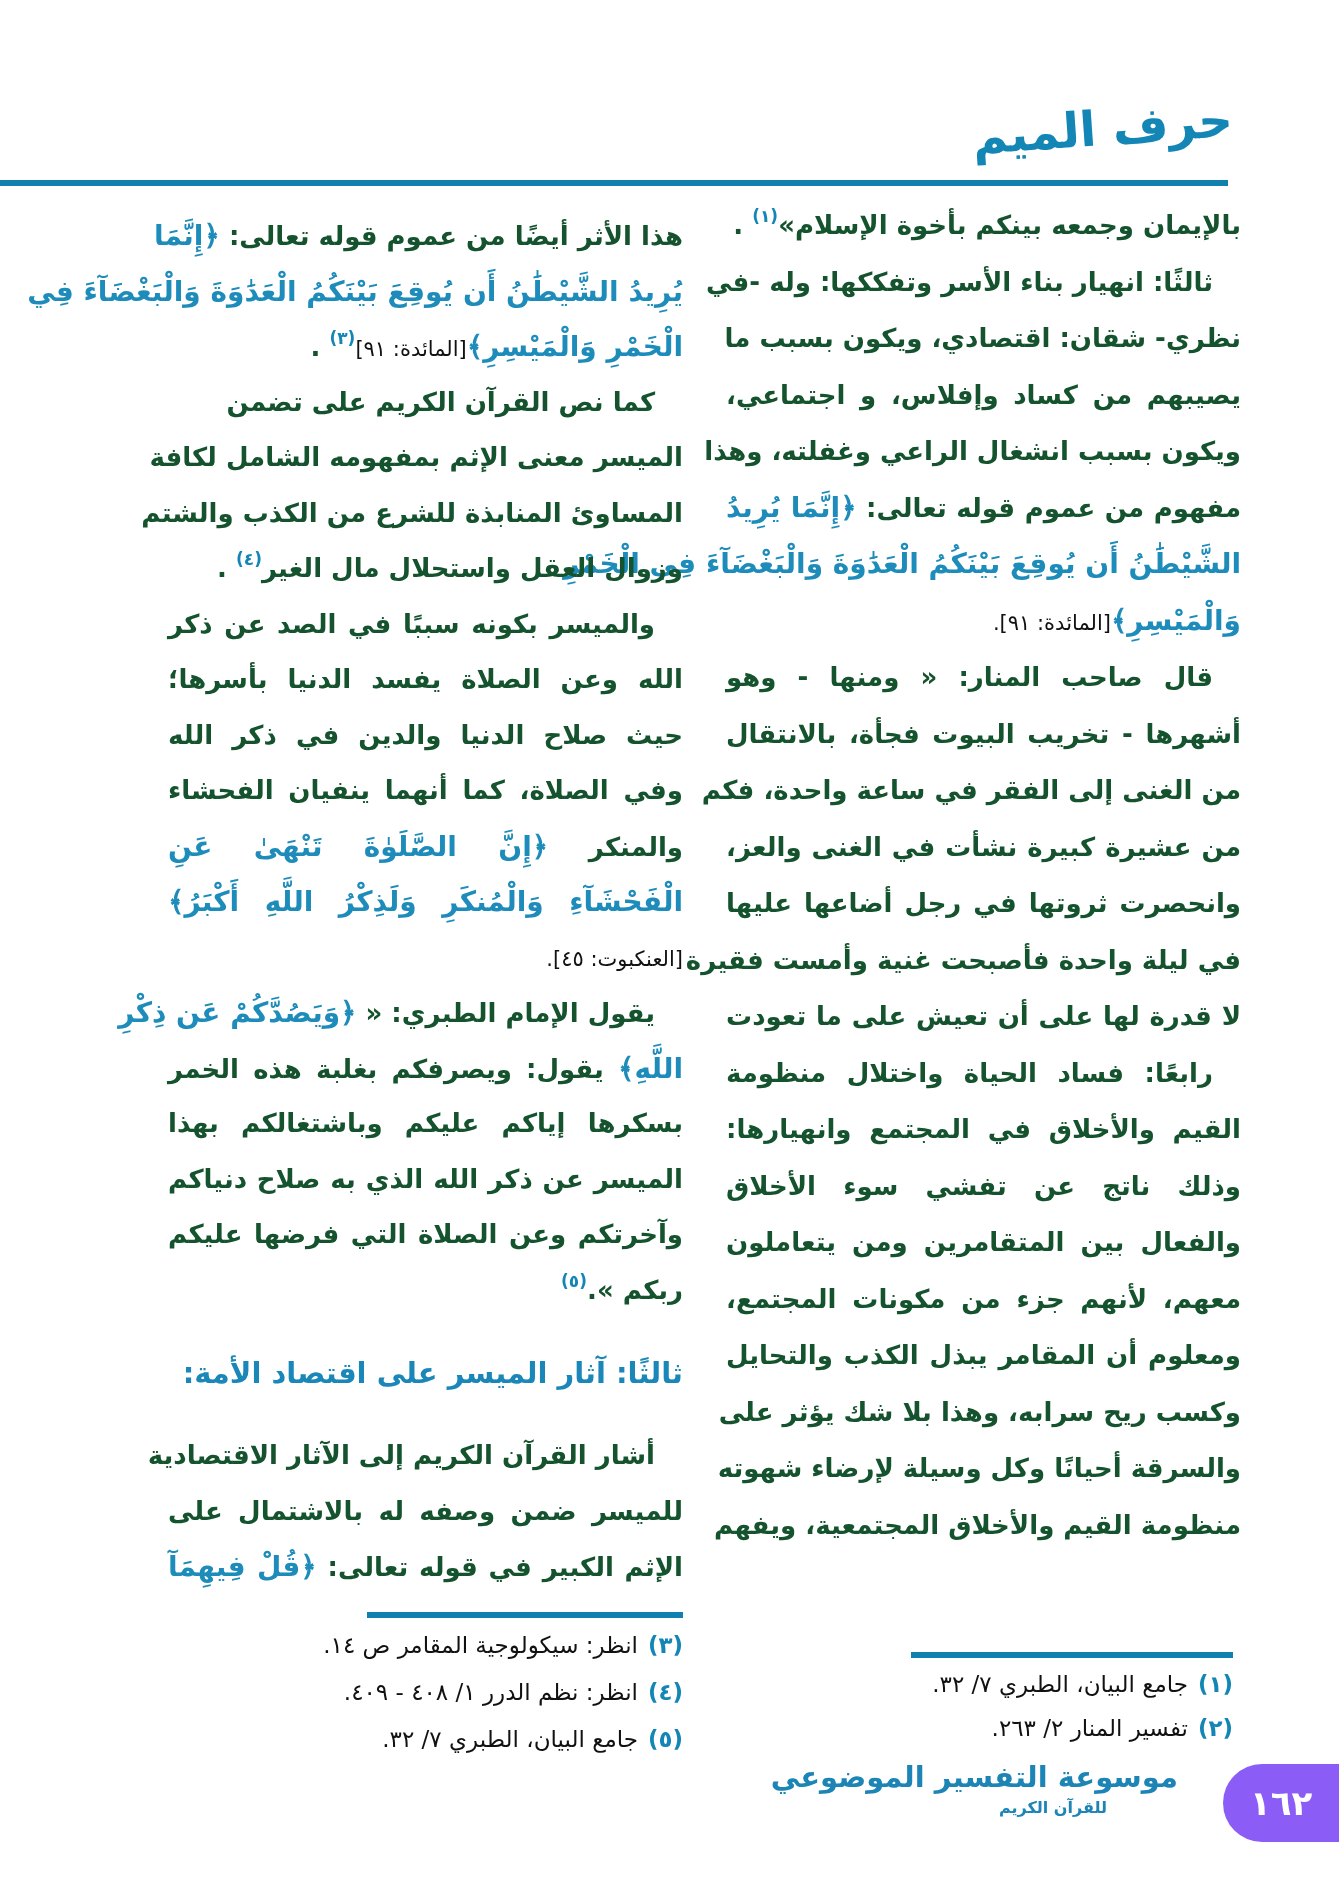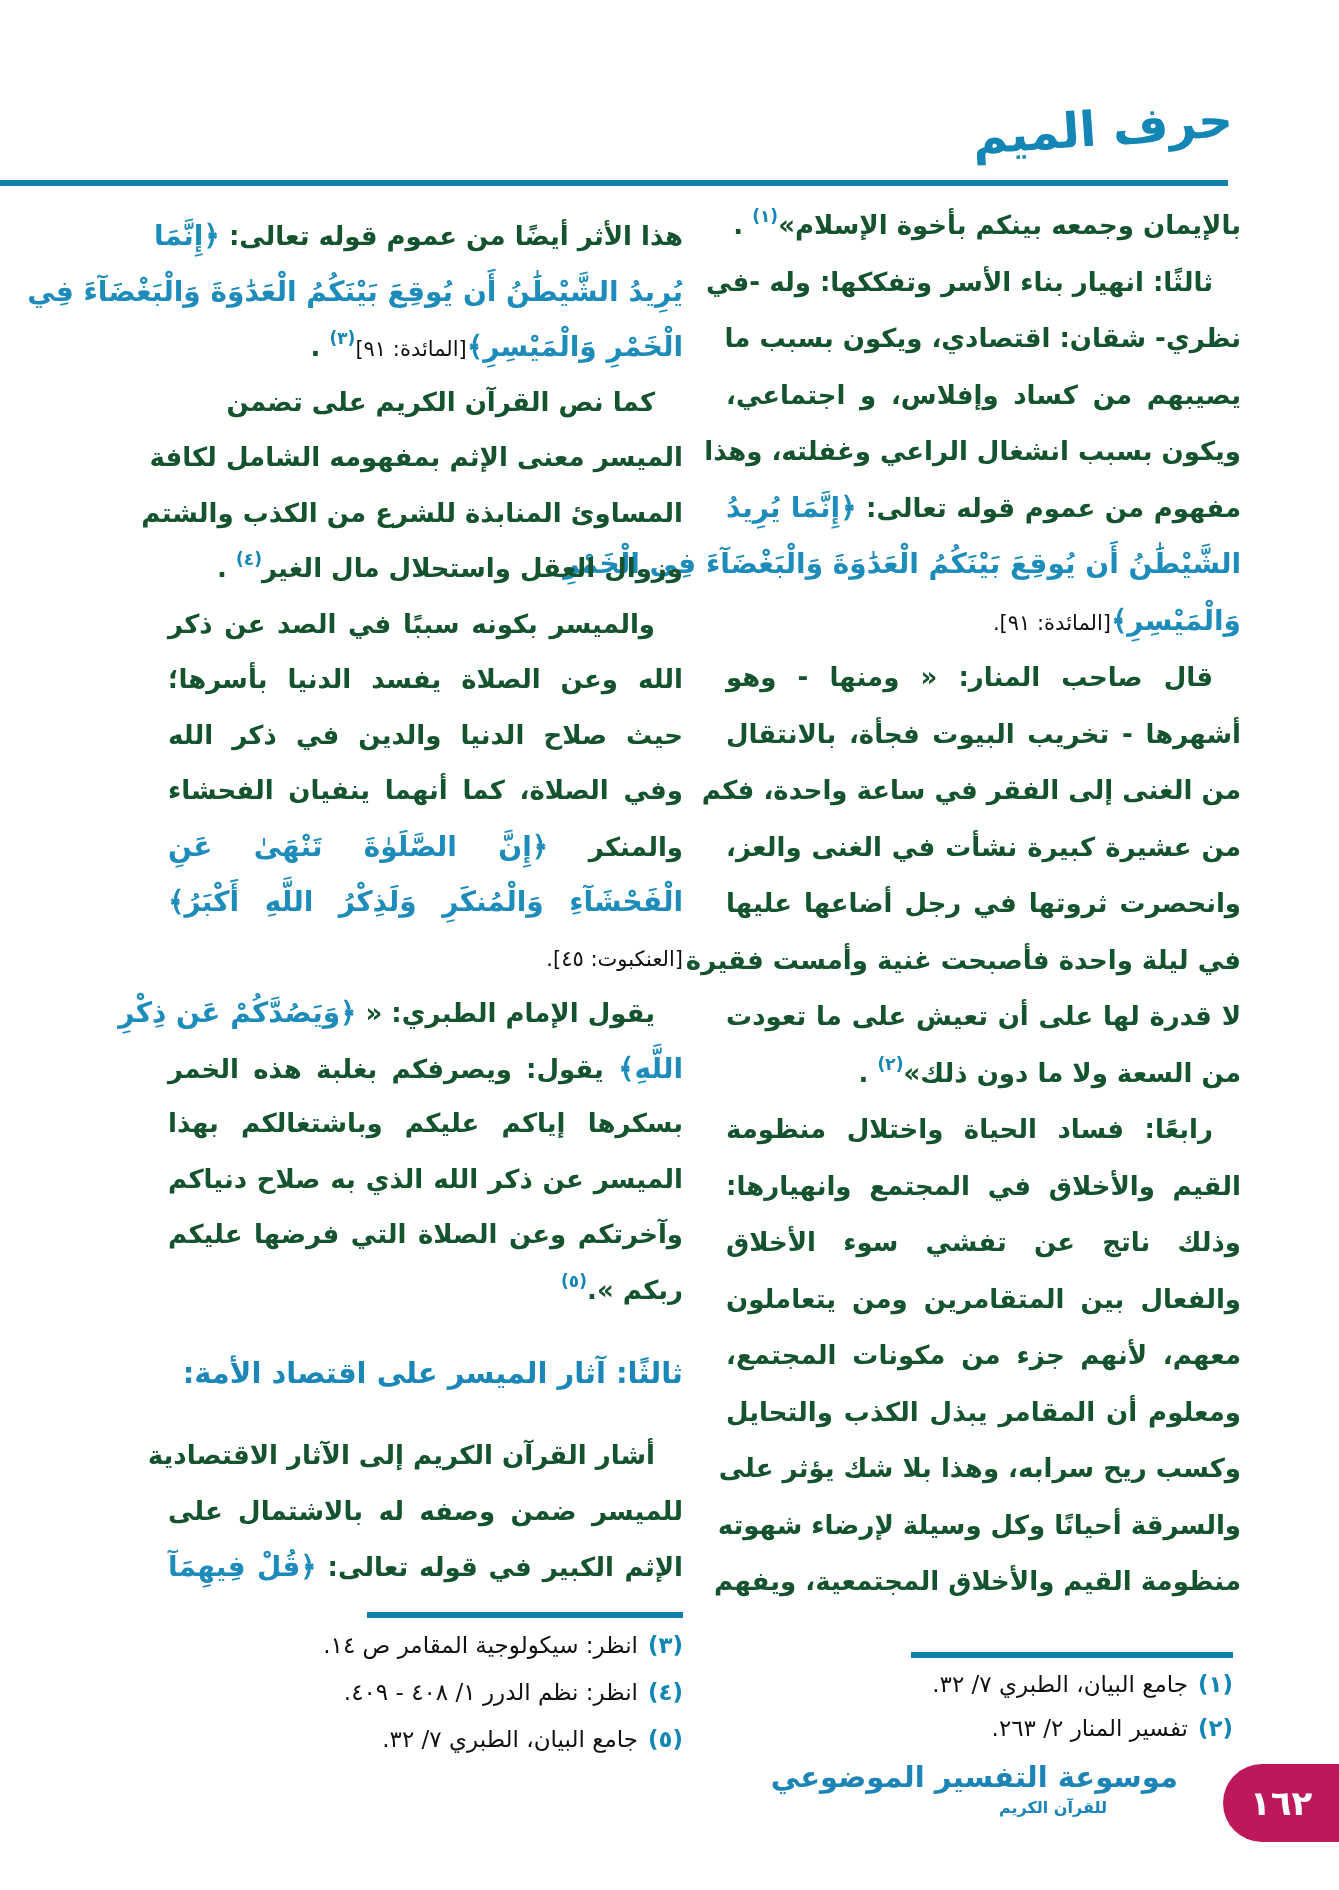--- a/index.html
+++ b/index.html
@@ -56,21 +56,21 @@
   .fn-num{color:#1486b6;font-weight:700;margin-left:10px;}
   
   .logo{
     position:absolute;top:1757px;left:928px;width:250px;
     text-align:center;color:#1d85b5;direction:rtl;
   }
   .logo-main{font-size:29px;font-weight:700;line-height:40px;white-space:nowrap;}
   .logo-sub{font-size:16px;font-weight:700;line-height:22px;}
   .page-badge{
     position:absolute;top:1764px;right:0;width:116px;height:78px;
-    background:#be185d;border-radius:40px 0 0 40px;
+    background:#8b5cf6;border-radius:40px 0 0 40px;
     display:flex;align-items:center;justify-content:center;
     color:#ffffff;font-size:34px;font-weight:700;letter-spacing:4px;
   }
 </style>
 </head>
 <body>
 
 <div id="page">
 
   <div class="chapter-title">حرف الميم</div>
@@ -85,21 +85,20 @@
       <div class="line"><span class="seg-body">مفهوم من عموم قوله تعالى: </span><span class="seg-quran">﴿إِنَّمَا يُرِيدُ</span></div>
       <div class="line"><span class="seg-quran">الشَّيْطَٰنُ أَن يُوقِعَ بَيْنَكُمُ الْعَدَٰوَةَ وَالْبَغْضَآءَ فِي الْخَمْرِ</span></div>
       <div class="line end"><span class="seg-quran">وَالْمَيْسِرِ﴾</span><span class="seg-ref">[المائدة: ٩١].</span></div>
       <div class="line indent"><span class="seg-body">قال صاحب المنار: « ومنها - وهو</span></div>
       <div class="line"><span class="seg-body">أشهرها - تخريب البيوت فجأة، بالانتقال</span></div>
       <div class="line"><span class="seg-body">من الغنى إلى الفقر في ساعة واحدة، فكم</span></div>
       <div class="line"><span class="seg-body">من عشيرة كبيرة نشأت في الغنى والعز،</span></div>
       <div class="line"><span class="seg-body">وانحصرت ثروتها في رجل أضاعها عليها</span></div>
       <div class="line"><span class="seg-body">في ليلة واحدة فأصبحت غنية وأمست فقيرة</span></div>
       <div class="line"><span class="seg-body">لا قدرة لها على أن تعيش على ما تعودت</span></div>
-      <div class="line end"><span class="seg-body">من السعة ولا ما دون ذلك»</span><span class="seg-sup">(٢)</span><span class="seg-body"> .</span></div>
       <div class="line indent"><span class="seg-body">رابعًا: فساد الحياة واختلال منظومة</span></div>
       <div class="line"><span class="seg-body">القيم والأخلاق في المجتمع وانهيارها:</span></div>
       <div class="line"><span class="seg-body">وذلك ناتج عن تفشي سوء الأخلاق</span></div>
       <div class="line"><span class="seg-body">والفعال بين المتقامرين ومن يتعاملون</span></div>
       <div class="line"><span class="seg-body">معهم، لأنهم جزء من مكونات المجتمع،</span></div>
       <div class="line"><span class="seg-body">ومعلوم أن المقامر يبذل الكذب والتحايل</span></div>
       <div class="line"><span class="seg-body">وكسب ريح سرابه، وهذا بلا شك يؤثر على</span></div>
       <div class="line"><span class="seg-body">والسرقة أحيانًا وكل وسيلة لإرضاء شهوته</span></div>
       <div class="line"><span class="seg-body">منظومة القيم والأخلاق المجتمعية، ويفهم</span></div>
     </div>

